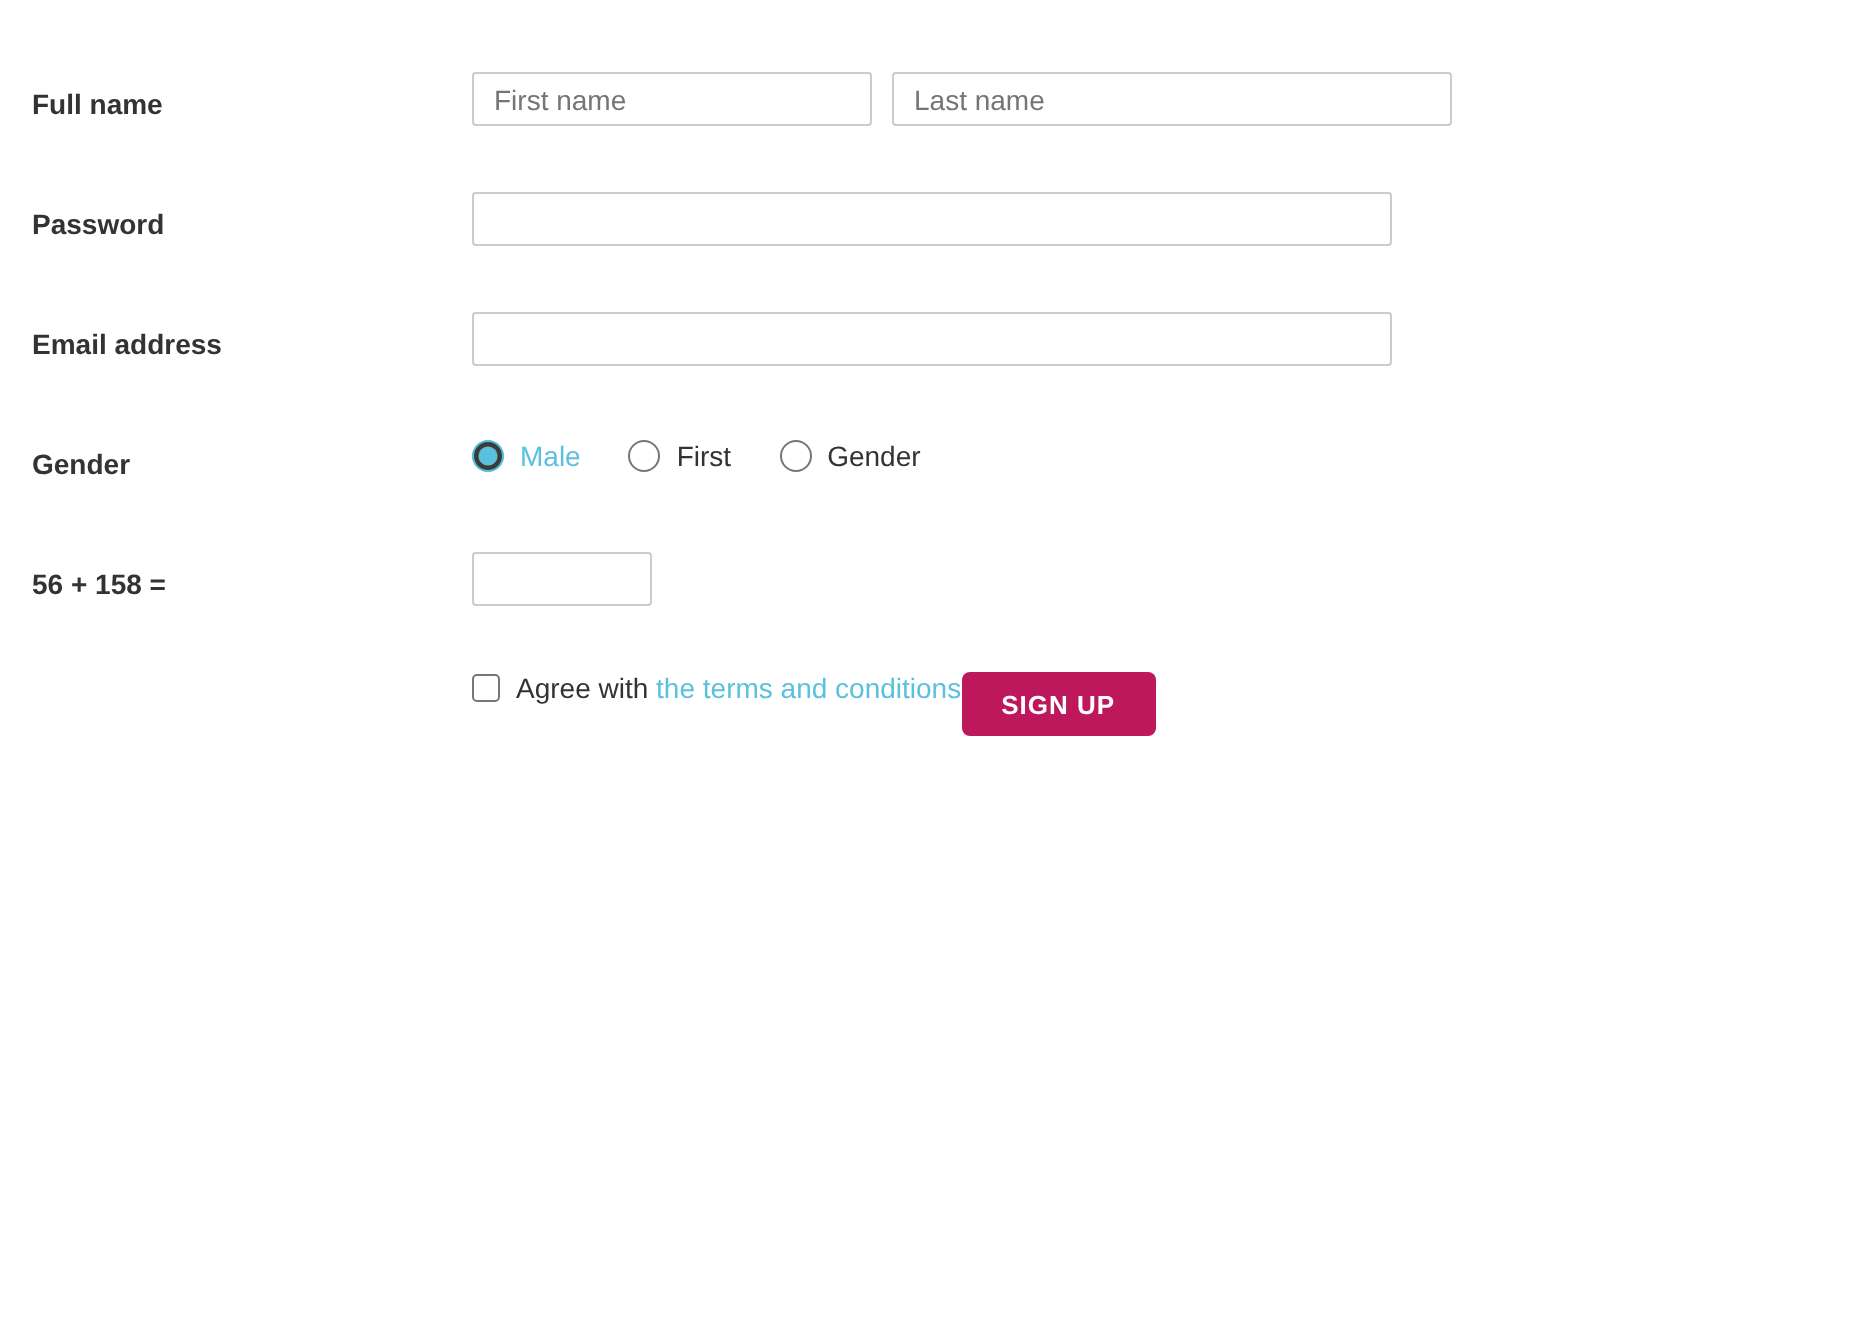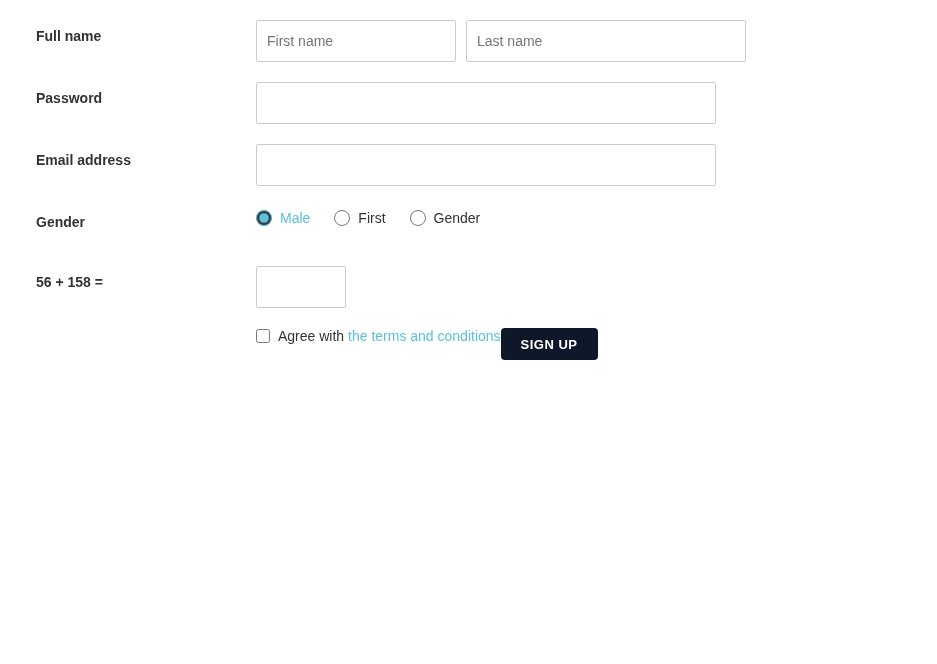--- a/index.html
+++ b/index.html
@@ -9,22 +9,23 @@
     }
 
     body {
       font-family: Arial, sans-serif;
       background-color: #ffffff;
       color: #333;
       font-size: 14px;
     }
 
     .form-container {
-      padding: 20px 36px;
+      padding: 20px 16px;
       max-width: 937px;
+      margin-top: 16px;
     }
 
     .form-row {
       display: flex;
       align-items: flex-start;
       margin-bottom: 20px;
       min-height: 40px;
     }
 
     .form-label {
@@ -40,21 +41,21 @@
       display: flex;
       flex: 1;
       gap: 10px;
     }
 
     .form-input {
       border: 1px solid #ccc;
       border-radius: 2px;
       padding: 6px 10px;
       font-size: 14px;
-      height: 42px;
+      height: 27px;
       color: #555;
       outline: none;
     }
 
     .input-first-name {
       width: 200px;
     }
 
     .input-last-name {
       width: 280px;
@@ -117,21 +118,21 @@
       font-size: 14px;
       color: #333;
     }
 
     .terms-link {
       color: #5bc0de;
       text-decoration: none;
     }
 
     .signup-btn {
-      background-color: #0f172a;
+      background-color: #be185d;
       color: #fff;
       border: none;
       border-radius: 4px;
       padding: 8px 20px;
       font-size: 13px;
       font-weight: bold;
       letter-spacing: 0.5px;
       cursor: pointer;
       text-transform: uppercase;
     }

